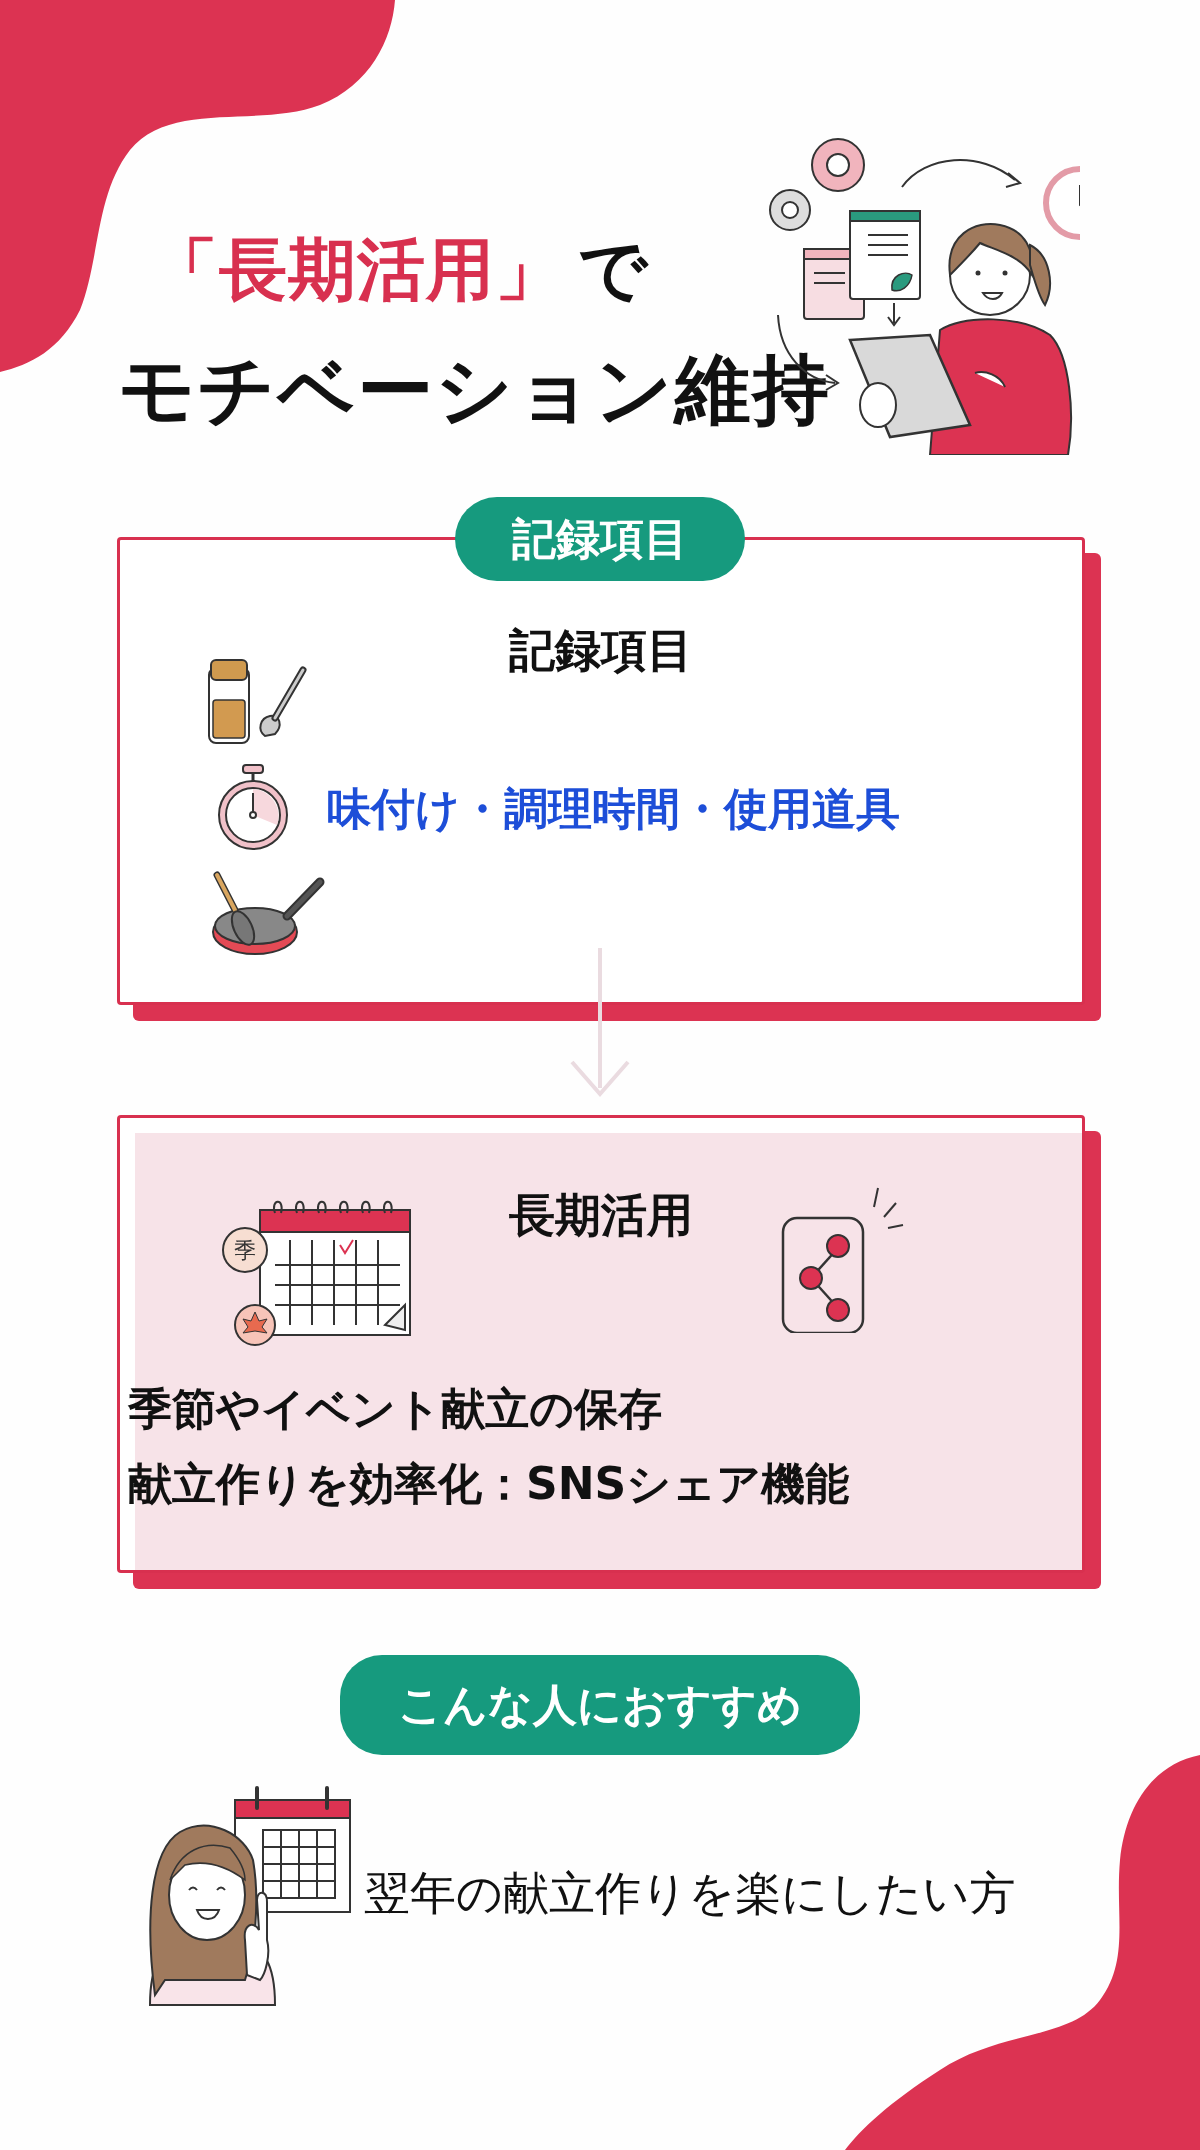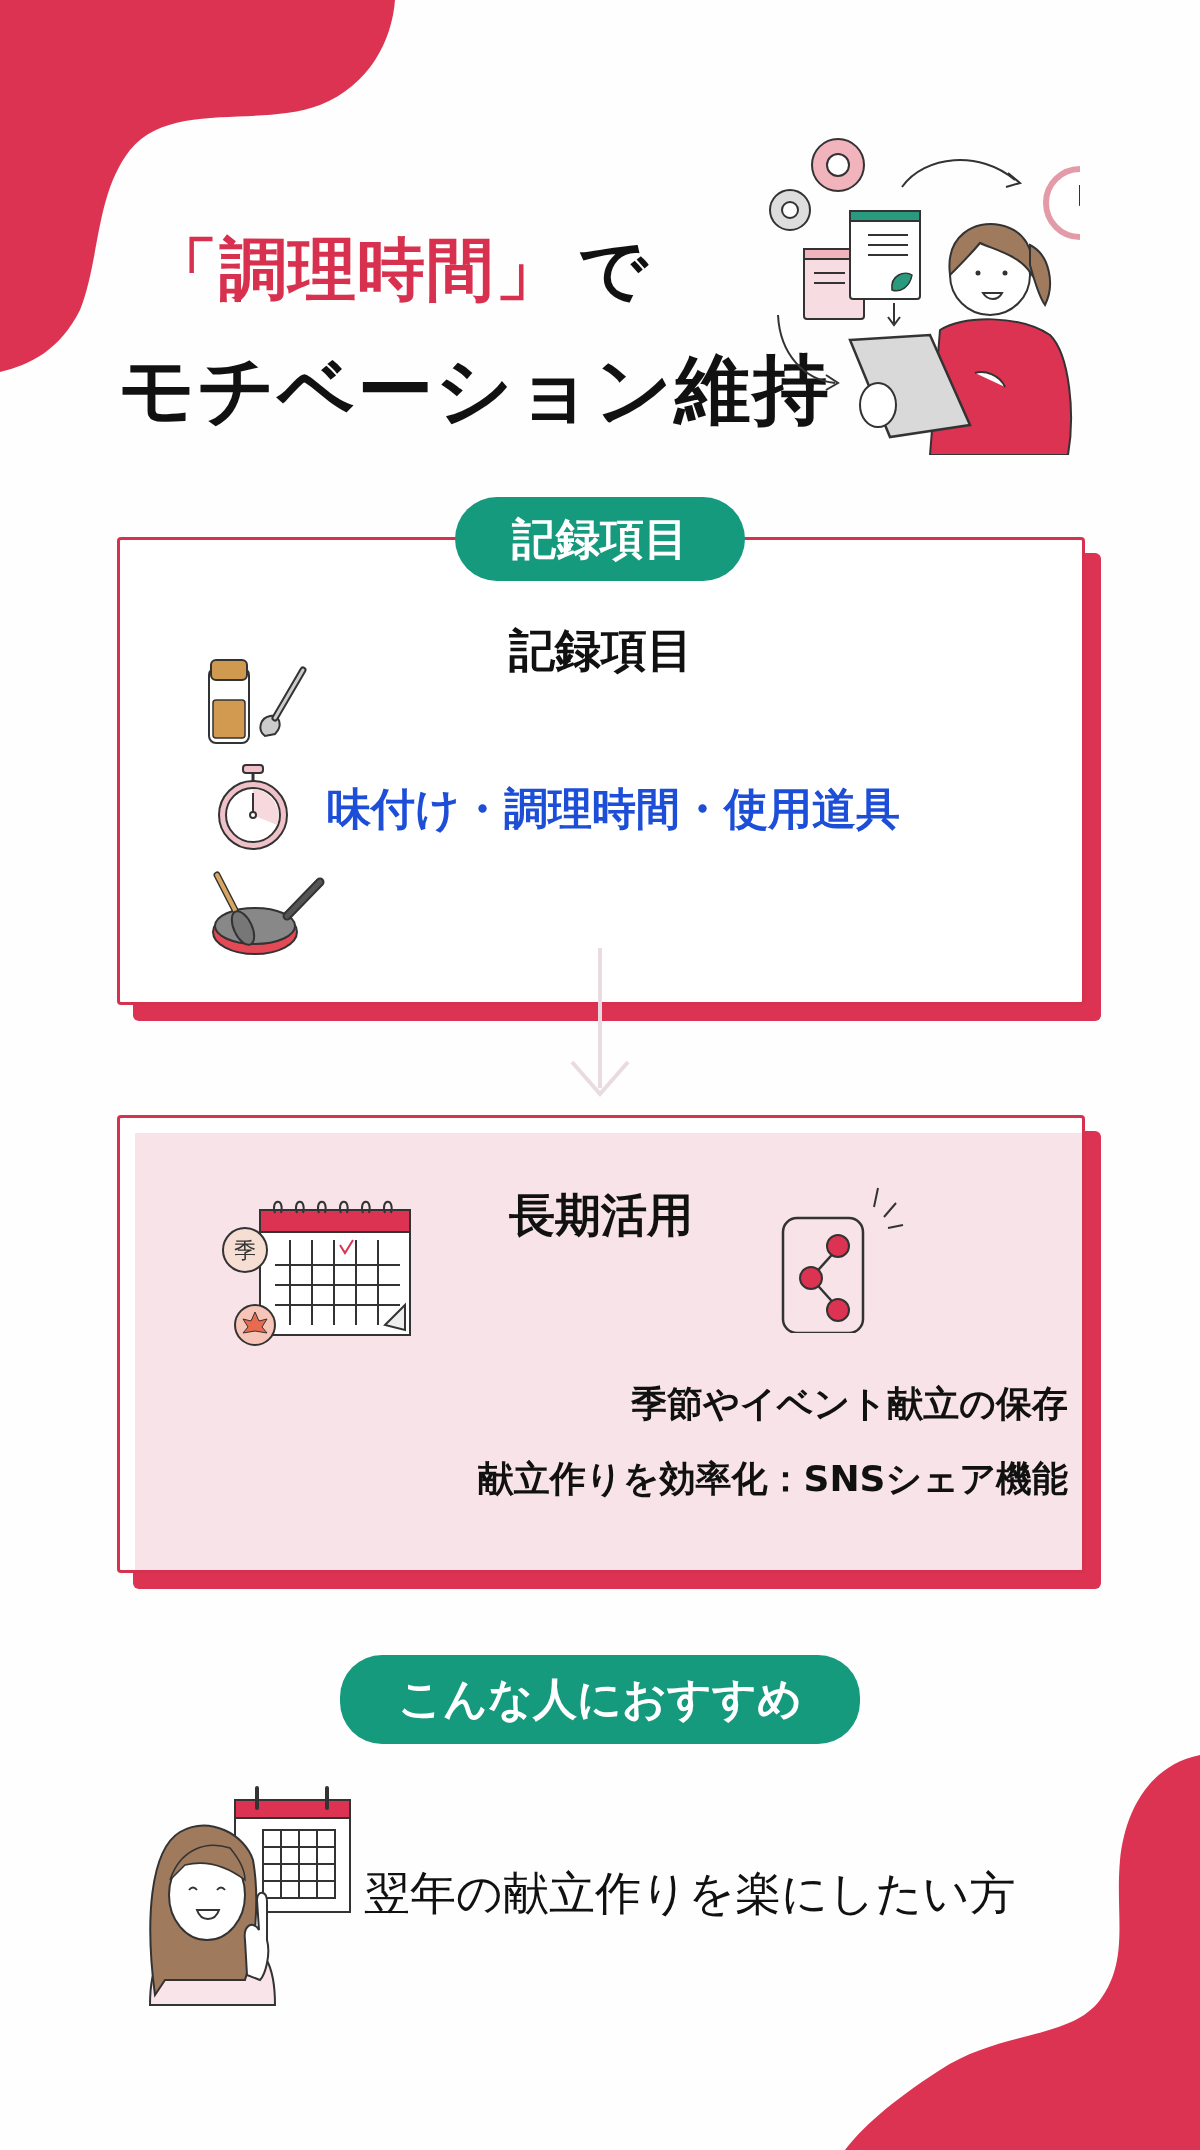--- a/index.html
+++ b/index.html
@@ -13,37 +13,37 @@
   .title-line2 { position: absolute; left: 118px; top: 340px; font-size: 76px; font-weight: bold; color: #111; white-space: nowrap; letter-spacing: 2px; }
 
   .card-shadow { position: absolute; background: #dc3352; border-radius: 6px; }
   .card { position: absolute; border: 3px solid #d8304f; border-radius: 4px; background: #fff; }
   .card .inner-pink { position: absolute; left: 15px; top: 15px; right: 0; bottom: 0; background: #f7e3e8; }
 
   .pill { position: absolute; background: #169a7e; color: #fff; border-radius: 42px; font-weight: bold; display: flex; align-items: center; justify-content: center; white-space: nowrap; }
 
   .card-heading { position: absolute; font-size: 46px; font-weight: bold; color: #111; white-space: nowrap; text-align: center; }
   .card-text { position: absolute; font-size: 44px; font-weight: bold; color: #1d4ed8; white-space: nowrap; }
-  .center-text { position: absolute; left: 102px; width: 966px; text-align: right; font-size: 36px; font-weight: bold; color: #111; white-space: nowrap; }
+  .center-text { position: absolute; left: 128px; width: 966px; text-align: left; font-size: 44px; font-weight: bold; color: #111; white-space: nowrap; }
 
   .connector-line { position: absolute; left: 598px; width: 4px; background: #eadbe0; }
   .recommend-text { position: absolute; left: 364px; top: 1863px; font-size: 46px; font-weight: normal; color: #111; white-space: nowrap; }
 </style>
 </head>
 <body>
 
 <svg class="blob" style="left:0;top:0" width="420" height="380" viewBox="0 0 420 380">
   <path d="M0,0 L395,0 C392,40 370,85 320,105 C260,128 170,100 130,150 C95,195 100,260 80,310 C60,350 30,365 0,372 Z" fill="#dc3352"></path>
 </svg>
 <svg class="blob" style="left:830px;top:1740px" width="370" height="410" viewBox="0 0 370 410">
   <path d="M370,15 C320,25 295,70 290,120 C285,175 300,220 270,260 C240,300 170,290 110,330 C60,362 30,390 15,410 L370,410 Z" fill="#dc3352"></path>
 </svg>
 
 <div class="title-line1">
-  <span class="accent">「調理時間」</span><span class="plain">で</span>
+  <span class="accent">「長期活用」</span><span class="plain">で</span>
 </div>
 <div class="title-line2">モチベーション維持</div>
 
 <svg class="abs" style="left:750px;top:125px" width="330" height="330" viewBox="0 0 330 330">
 
   <g stroke="#333" stroke-width="2">
     <circle cx="88" cy="40" r="26" fill="#f1b4bd"></circle>
     <circle cx="88" cy="40" r="11" fill="#fff"></circle>
     <circle cx="40" cy="85" r="20" fill="#ddd"></circle>
     <circle cx="40" cy="85" r="8" fill="#fff"></circle>
@@ -178,21 +178,21 @@
   <circle cx="33" cy="95" r="11" fill="#dc3352" stroke="#333" stroke-width="2"></circle>
   <circle cx="60" cy="127" r="11" fill="#dc3352" stroke="#333" stroke-width="2"></circle>
   <line x1="100" y1="5" x2="96" y2="24" stroke="#333" stroke-width="2"></line>
   <line x1="118" y1="20" x2="106" y2="34" stroke="#333" stroke-width="2"></line>
   <line x1="125" y1="42" x2="110" y2="45" stroke="#333" stroke-width="2"></line>
 </svg>
 
 <div class="center-text" style="top:1380px;">季節やイベント献立の保存</div>
 <div class="center-text" style="top:1455px;">献立作りを効率化：SNSシェア機能</div>
 
-<div class="pill" style="left:340px;top:1655px;width:520px;height:89px;font-size:44px;">こんな人におすすめ</div>
+<div class="pill" style="left:340px;top:1655px;width:520px;height:100px;font-size:44px;">こんな人におすすめ</div>
 
 <svg class="abs" style="left:135px;top:1780px" width="230" height="230" viewBox="0 0 230 230">
   <g>
     <rect x="100" y="20" width="115" height="112" fill="#fff" stroke="#333" stroke-width="2"></rect>
     <rect x="100" y="20" width="115" height="18" fill="#dc3352" stroke="#333" stroke-width="2"></rect>
     <line x1="122" y1="8" x2="122" y2="28" stroke="#333" stroke-width="4" stroke-linecap="round"></line>
     <line x1="192" y1="8" x2="192" y2="28" stroke="#333" stroke-width="4" stroke-linecap="round"></line>
     <g stroke="#333" stroke-width="2">
       <rect x="128" y="50" width="72" height="68" fill="none"></rect>
       <line x1="146" y1="50" x2="146" y2="118"></line>

